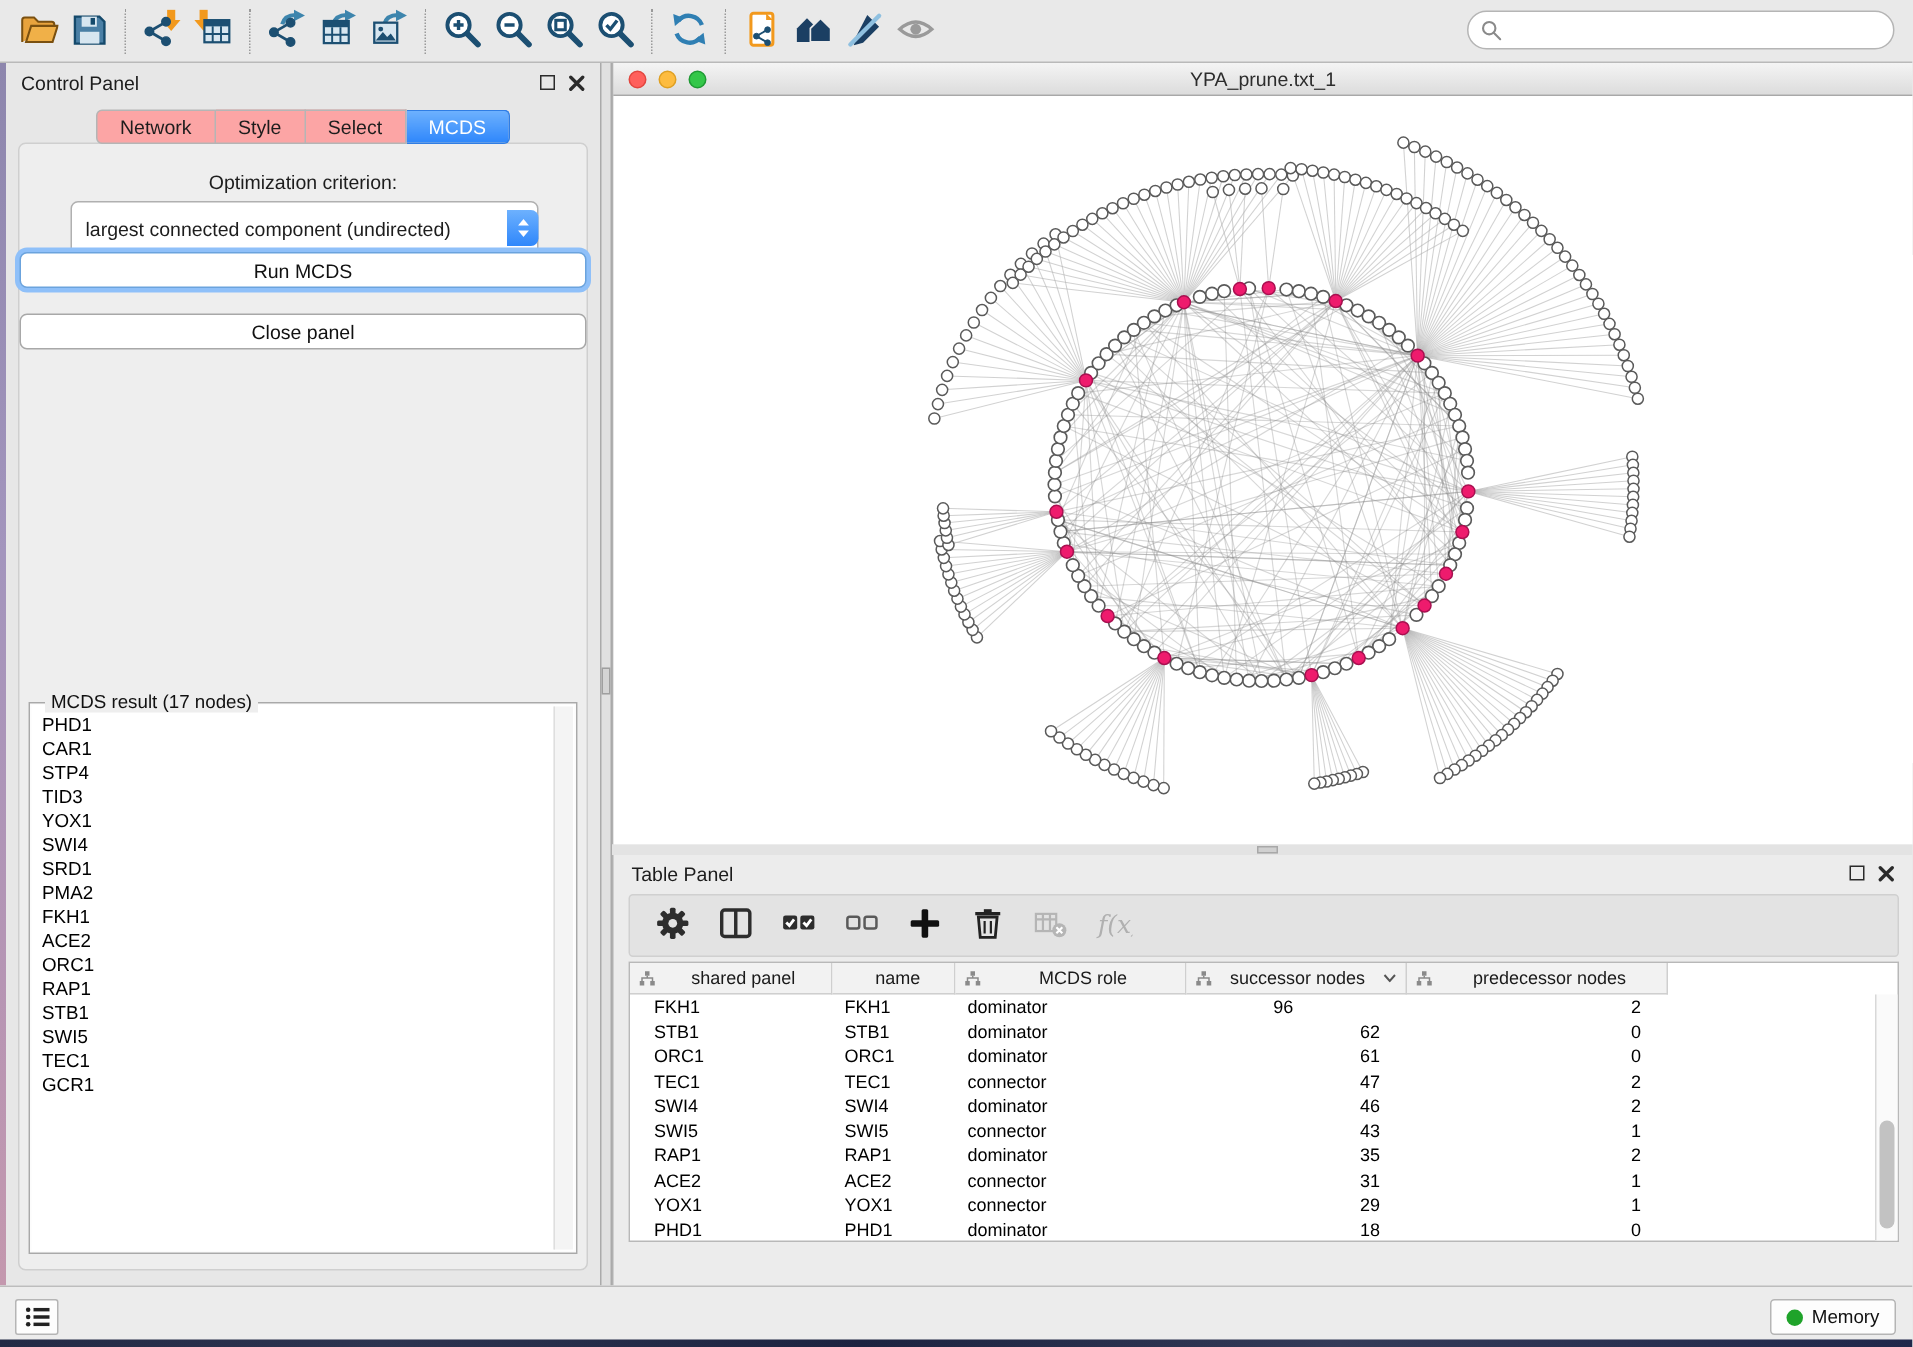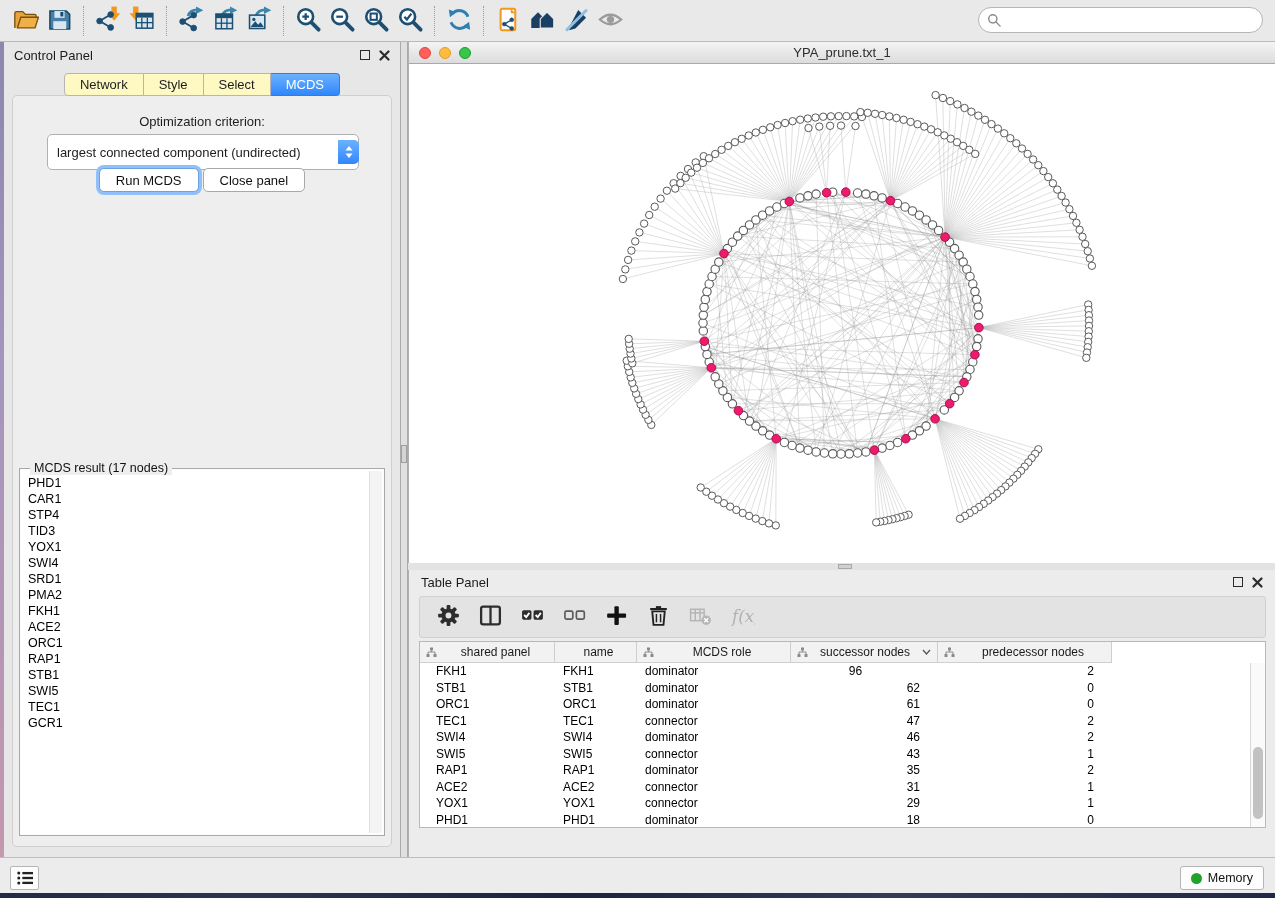--- a/index.html
+++ b/index.html
@@ -29,35 +29,35 @@
   
   .cpanel { position:absolute; left:4px; top:42px; width:396px; height:815px; background:#e7e7e7; }
   .cpanel-header { position:absolute; left:0; top:0; width:100%; height:26px; display:flex; align-items:center; padding:0 10px; }
   .panel-title { font-size:13px; color:#1c1c1c; }
   .panel-header-icons { margin-left:auto; display:flex; align-items:center; gap:9px; }
   .float-ic { width:10px; height:10px; border:1.5px solid #2b2b2b; display:inline-block; }
   .close-ic svg { width:11px; height:11px; display:block; }
 
   .cp-tabs { position:absolute; left:0; top:31px; width:100%; height:23px; display:flex; justify-content:center; z-index:3; }
   .tabbtn { height:23px; padding:0 15px; display:flex; align-items:center; justify-content:center;
-            background:#fef9c3; border:1px solid #b5b5b5; border-left:none; font-size:13px; color:#1d1d1d; }
+            background:#fca5a5; border:1px solid #b5b5b5; border-left:none; font-size:13px; color:#1d1d1d; }
   .tabbtn:first-child { border-left:1px solid #b5b5b5; border-radius:4px 0 0 4px; }
   .tabbtn:last-child { border-radius:0 4px 4px 0; }
   .tabbtn.active { background:linear-gradient(#6db1fe,#2f87fb); border-color:#2f7de4; color:#fff; }
 
   .cp-body { position:absolute; left:8px; top:53px; width:380px; height:752px; background:#eeeeee;
              border:1px solid #cfcfcf; border-radius:5px; }
   .crit-label { position:absolute; left:0; top:18px; width:100%; text-align:center; font-size:13px; }
   .dropdown { position:absolute; left:34px; top:38px; width:312px; height:36px; background:#fff;
               border:1px solid #b0b0b0; border-radius:5px; display:flex; align-items:center; }
   .dropdown-text { flex:1; padding-left:9px; font-size:13px; white-space:nowrap; }
   .dropdown-stepper { width:21px; height:24px; margin-right:-1px; background:linear-gradient(#6db1fe,#2f87fb);
               border-radius:0 5px 5px 0; display:flex; flex-direction:column; align-items:center; justify-content:center; gap:2px; }
   .dropdown-stepper svg { display:block; }
-  .btn-row { position:absolute; left:0; top:72px; width:100%; display:flex; justify-content:center; gap:4px; }
+  .btn-row { position:absolute; left:0; top:72px; width:100%; display:flex; justify-content:center; gap:17px;flex-direction:column; }
   .pushbtn { height:24px; padding:0 16px; background:#fff; border:1px solid #a8a8a8; border-radius:5px;
              font-size:13px; font-family:"Liberation Sans",sans-serif; color:#111; }
   .pushbtn.focused { box-shadow:0 0 0 3px #8fc0f9; border-color:#6ba3dd; }
 
   .mcds-group { position:absolute; left:6px; top:372px; width:366px; bottom:10px;
                 border:1px solid #a9a9a9; box-shadow:inset 0 0 0 1px #fcfcfc; background:#fff; }
   .mcds-legend { position:absolute; left:10px; top:-8px; background:#eeeeee; padding:0 4px; font-size:12.5px; color:#111; }
   .mcds-list { position:absolute; left:2px; right:16px; top:6px; bottom:2px; overflow:hidden; padding-left:6px; }
   .mcds-item { height:16px; line-height:16px; font-size:12.5px; color:#000; }
   .mcds-scroll { position:absolute; right:2px; top:2px; bottom:2px; width:13px; background:#f4f4f4; border-left:1px solid #dedede; }

